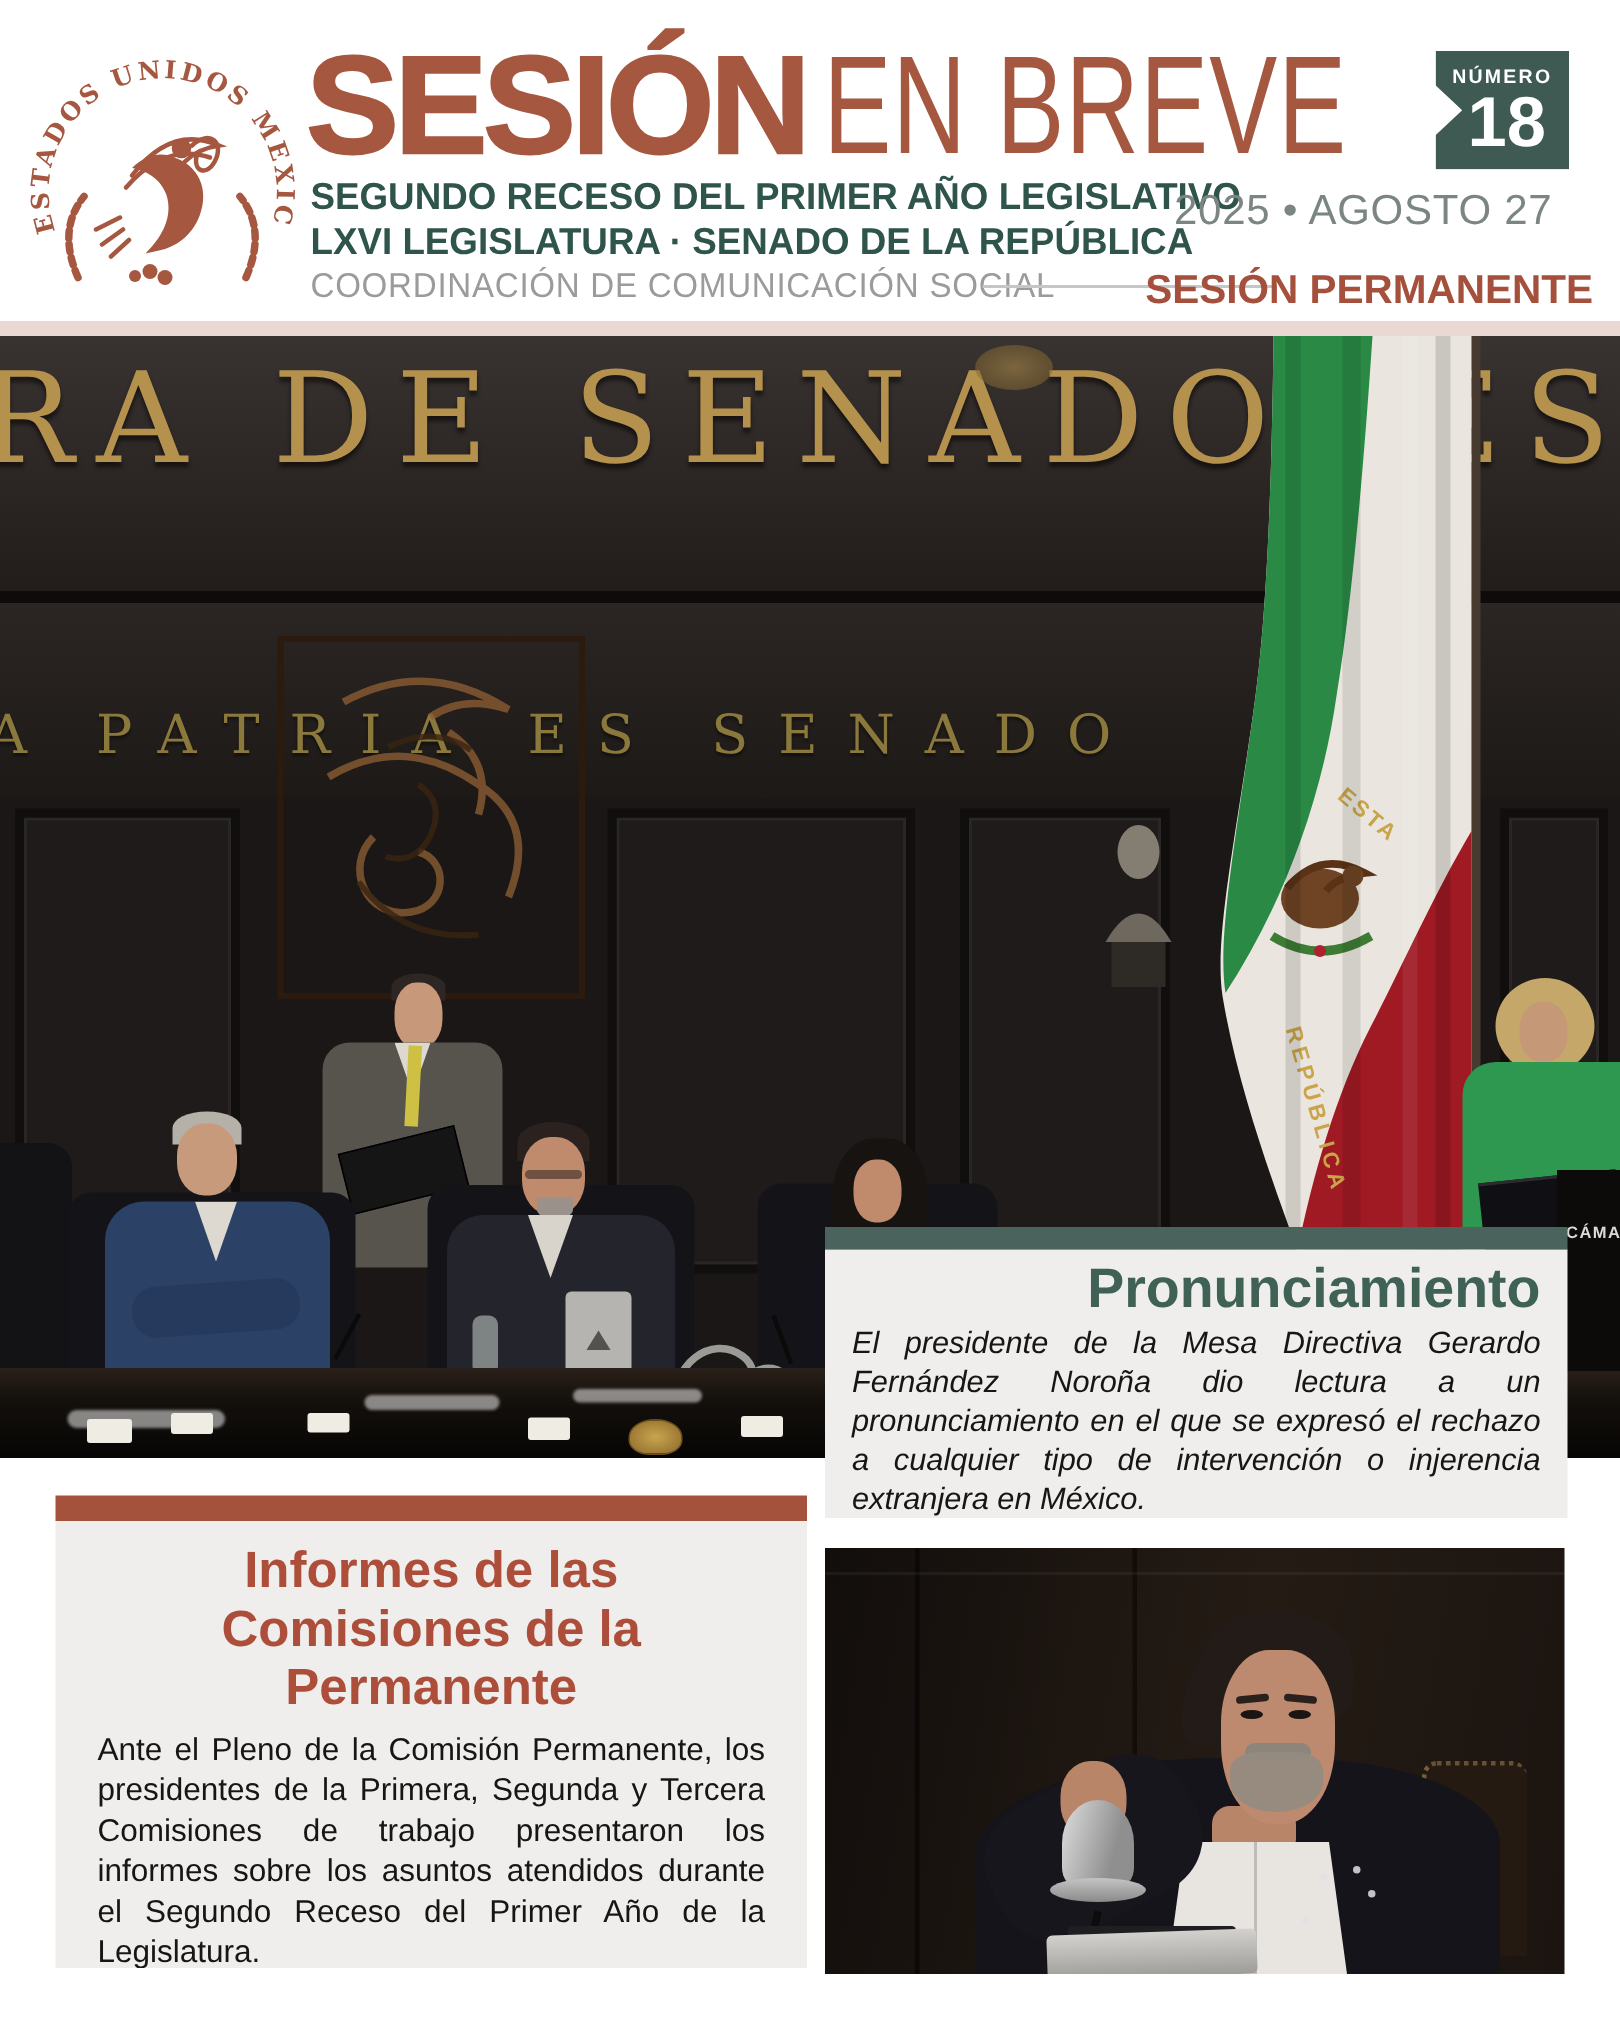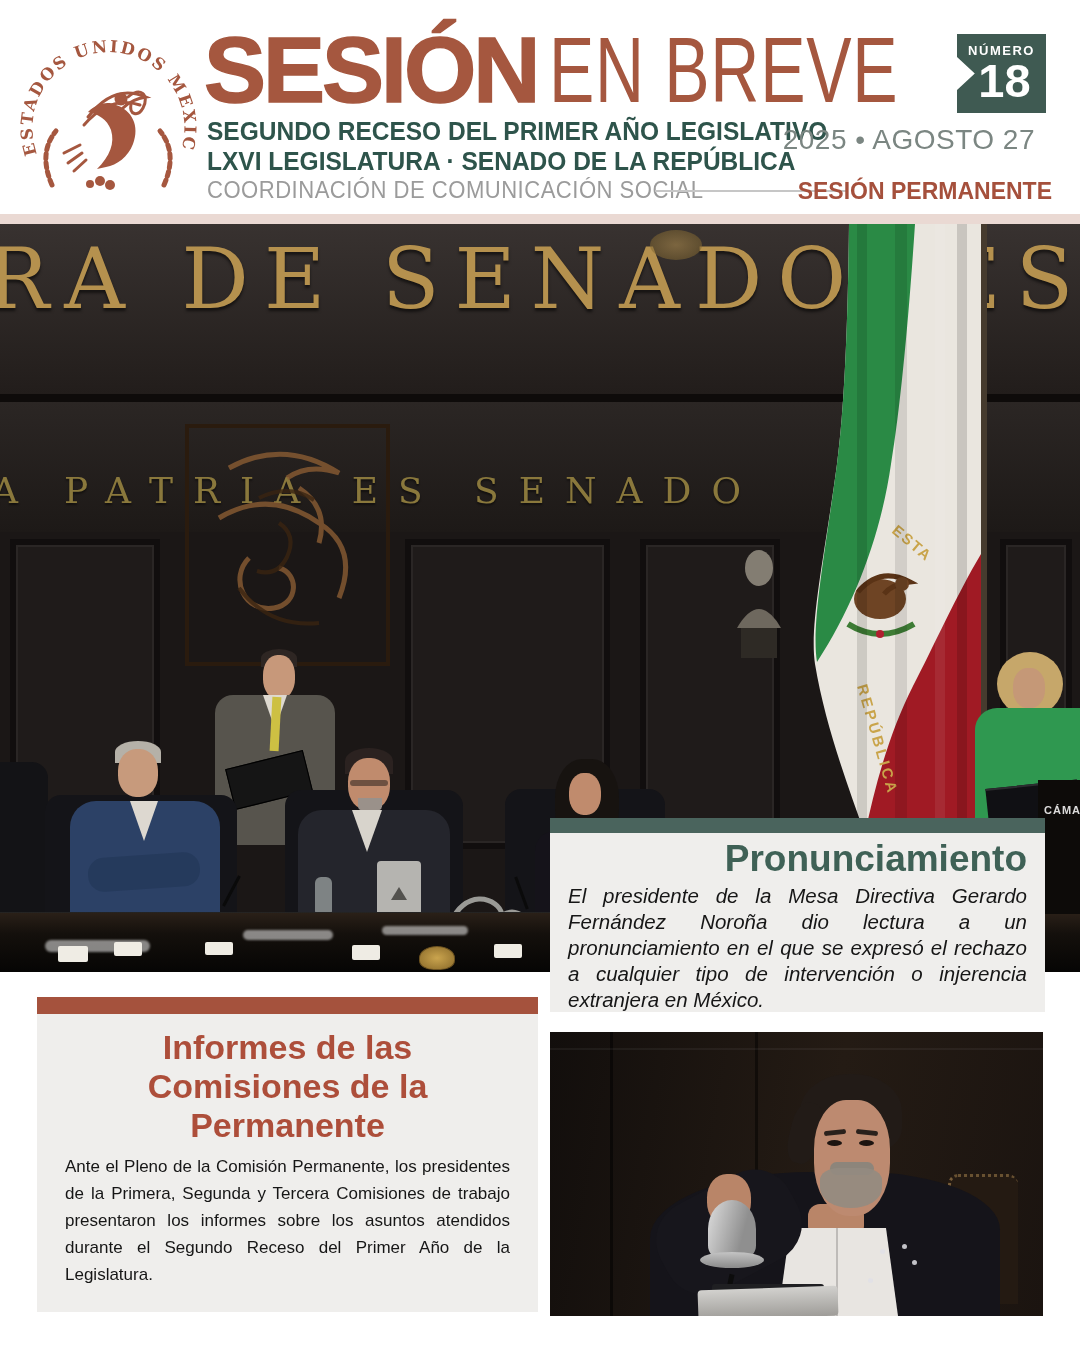--- a/index.html
+++ b/index.html
@@ -17,21 +17,21 @@
   .badge{position:absolute;left:957px;top:34px;width:89px;height:79px;background:#3f5a52;color:#fff;text-align:center;
          clip-path:polygon(0 0,100% 0,100% 100%,0 100%,0 71%,20% 50%,0 29%);}
   .badge-label{font-size:13px;font-weight:bold;letter-spacing:1.5px;margin-top:9px;}
   .badge-number{font-size:47px;font-weight:bold;line-height:46px;margin-left:6px;}
   .subtitle{position:absolute;left:207px;top:116px;color:#2e544b;font-weight:bold;font-size:25px;line-height:30px;
             transform:scaleX(.98);transform-origin:left top;white-space:nowrap;}
   .date{position:absolute;right:45px;top:124px;color:#7b8682;font-size:28px;letter-spacing:.5px;white-space:nowrap;}
   .coord{position:absolute;left:207px;top:177px;color:#9b9b9b;font-size:23px;letter-spacing:.5px;
          transform:scaleX(.96);transform-origin:left top;white-space:nowrap;}
   .rule{position:absolute;left:655px;top:190px;width:193px;height:2px;background:#c6c6c6;}
-  .session{position:absolute;right:28px;top:178px;color:#a5503c;font-size:23px;font-weight:bold;white-space:nowrap;}
+  .session{position:absolute;right:18px;top:178px;color:#a5503c;font-size:27px;font-weight:bold;white-space:nowrap;}
   .pink-band{position:absolute;left:0;top:214px;width:1080px;height:10px;background:#ead9d3;}
 
   
   .photo-main{position:absolute;left:0;top:224px;width:1080px;height:748px;background:#191514;overflow:hidden;}
   .lintel{position:absolute;left:0;top:0;width:1080px;height:170px;background:linear-gradient(#383230,#221d1b);}
   .groove{position:absolute;left:0;top:170px;width:1080px;height:8px;background:#0e0b0a;}
   .frieze{position:absolute;left:0;top:178px;width:1080px;height:130px;background:linear-gradient(#2b2624,#1d1917);}
   .wall-low{position:absolute;left:0;top:308px;width:1080px;height:440px;background:#1b1716;}
   .gold-title{position:absolute;left:-14px;top:6px;font-family:"DejaVu Serif",serif;font-size:84px;letter-spacing:15px;
               color:#b5914e;text-shadow:0 3px 3px rgba(0,0,0,.55);white-space:nowrap;}
@@ -45,36 +45,36 @@
   .relief{position:absolute;left:185px;top:200px;width:205px;height:242px;border:4px solid #2a1b0e;
           background:linear-gradient(160deg,#7a522c s0,#6f4b28 0%,#54341a 70%,#46290f 100%);}
   .chair{position:absolute;background:#141418;border-radius:16px 16px 0 0;}
   .desk{position:absolute;left:0;top:688px;width:1080px;height:60px;
         background:linear-gradient(#2a2018 0%,#14100c 35%,#060504 100%);border-top:1px solid rgba(255,255,255,.12);}
   .nameplate{position:absolute;background:#efece4;border-radius:2px;}
   .streak{position:absolute;background:rgba(255,255,255,.5);border-radius:6px;filter:blur(1px);}
   .crest{position:absolute;left:419px;top:722px;width:36px;height:24px;border-radius:50% 50% 40% 40%;
          background:radial-gradient(#caa44e,#8a6a2a);border:1px solid #6b5120;}
   .right-desk{position:absolute;left:1038px;top:556px;width:42px;height:134px;background:#0d0b09;}
-  .desk-label{position:absolute;left:6px;top:24px;color:#fff;opacity:.85;font-size:11px;font-weight:bold;letter-spacing:1px;}
+  .desk-label{position:absolute;left:6px;top:36px;color:#fff;opacity:.85;font-size:11px;font-weight:bold;letter-spacing:1px;}
   .mic-stick{position:absolute;width:3px;height:34px;background:#0a0a0a;}
 
   
   .bar{position:absolute;}
   .bar.teal{left:550px;top:818px;width:495px;height:15px;background:#4a645d;}
   .bar.maroon{left:37px;top:997px;width:501px;height:17px;background:#a5523d;}
   .box{position:absolute;background:#efeeec;overflow:hidden;}
   .box.pron{left:550px;top:833px;width:495px;height:179px;padding:5px 18px 0 18px;}
   .box.info{left:37px;top:1014px;width:501px;height:298px;padding:12px 28px 0 28px;}
   .box h2{margin:0;text-align:center;font-weight:bold;}
   .box.pron h2{font-size:37px;line-height:42px;color:#3f6156;text-align:right;}
   .box.info h2{font-size:34px;line-height:39px;color:#ad4e3a;max-width:340px;margin:2px auto 8px auto;}
   .box p{margin:3px 0 0 0;text-align:justify;color:#161616;}
   .box.pron p{font-size:20.5px;line-height:26px;font-style:italic;}
-  .box.info p{font-size:17px;line-height:27px;}
+  .box.info p{font-size:21px;line-height:27px;}
 
   
   .photo-bottom{position:absolute;left:550px;top:1032px;width:493px;height:284px;overflow:hidden;
                 background:linear-gradient(100deg,#120e0c,#241b14 55%,#1b1410);}
   .seam{position:absolute;top:0;width:3px;height:284px;background:rgba(0,0,0,.5);}
   .pb-chair{position:absolute;left:398px;top:142px;width:70px;height:130px;background:#241a12;border-radius:10px 10px 0 0;
             border-left:3px dotted rgba(190,150,90,.55);border-top:3px dotted rgba(190,150,90,.45);}
   .jacket{position:absolute;left:100px;top:140px;width:350px;height:144px;background:#15141a;border-radius:46% 40% 0 0;}
   .sleeve{position:absolute;left:106px;top:152px;width:146px;height:96px;background:#17161c;border-radius:40px;
           transform:rotate(-28deg);}

